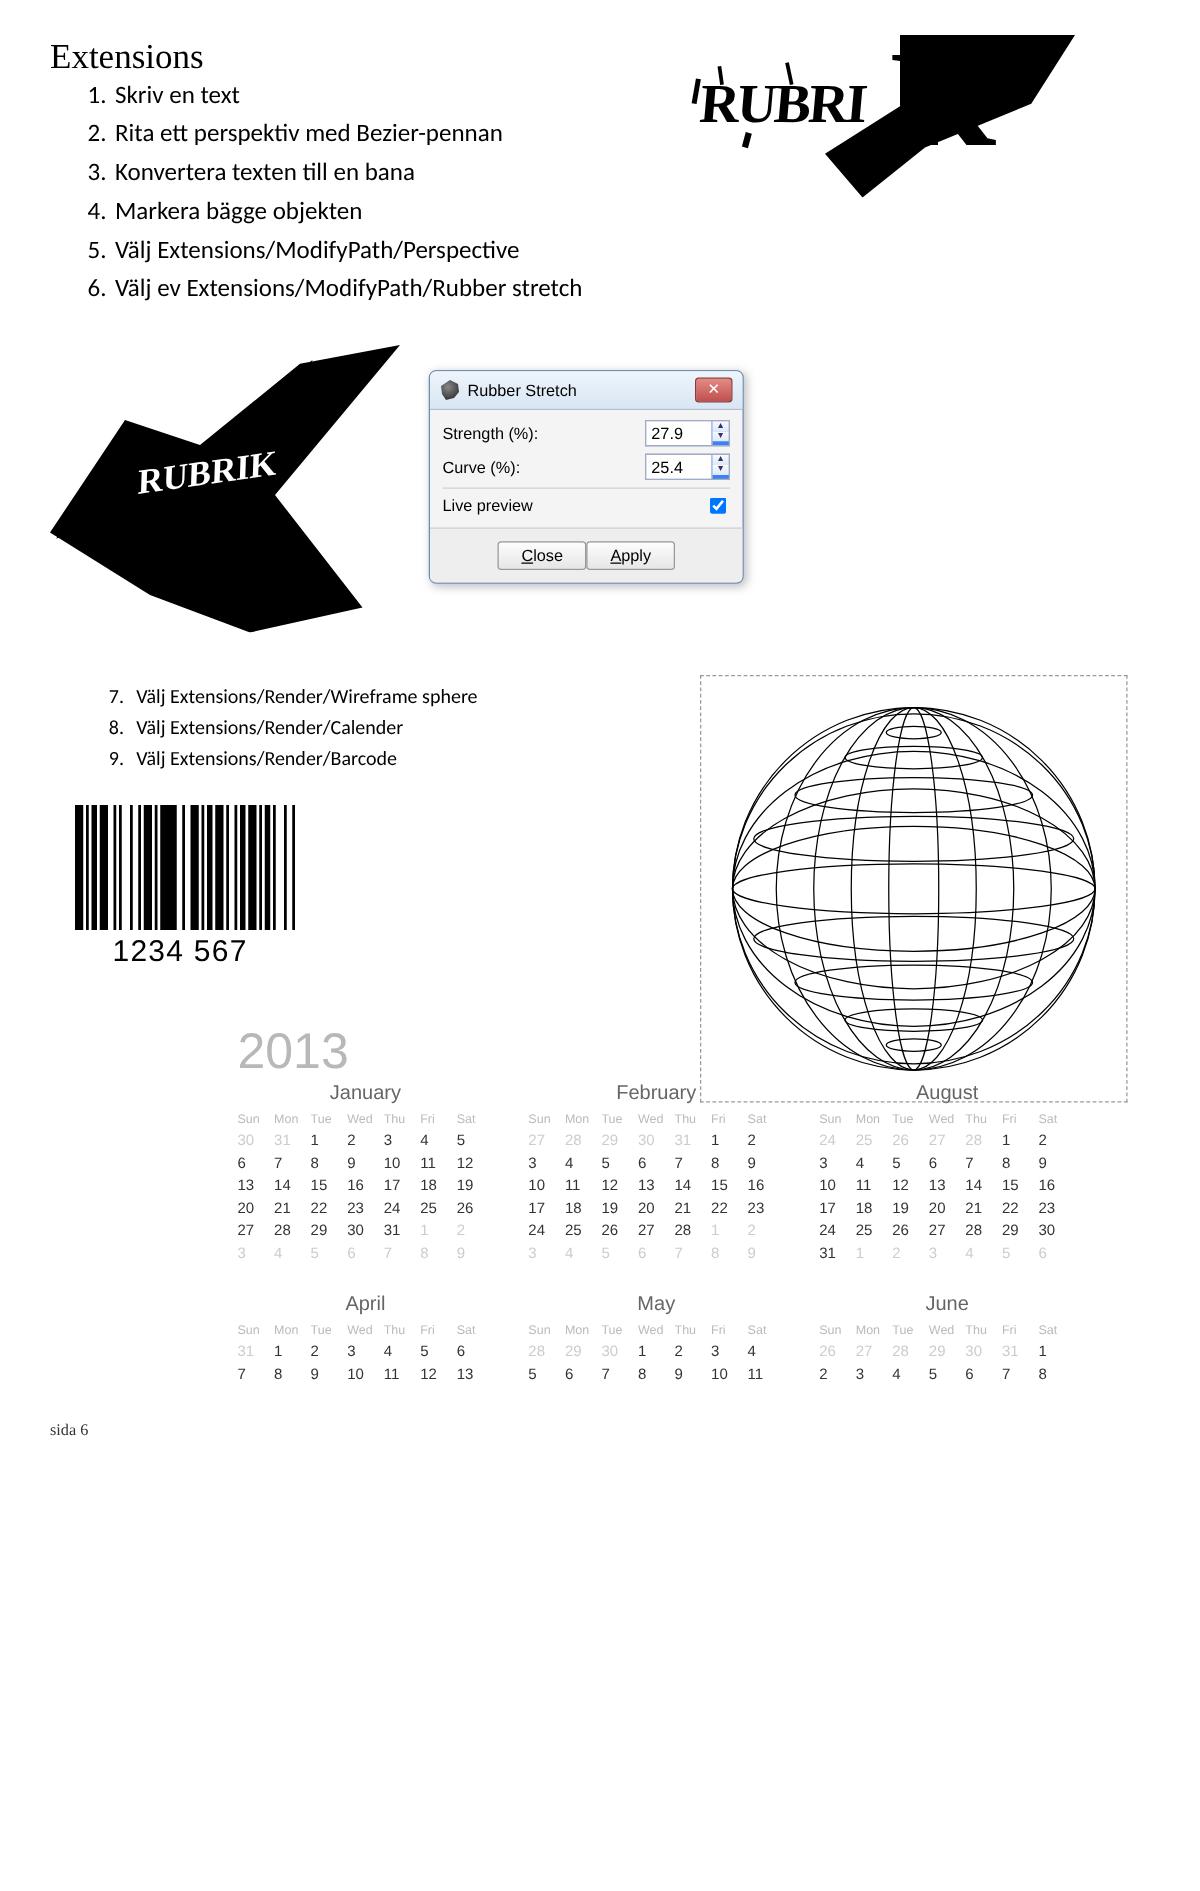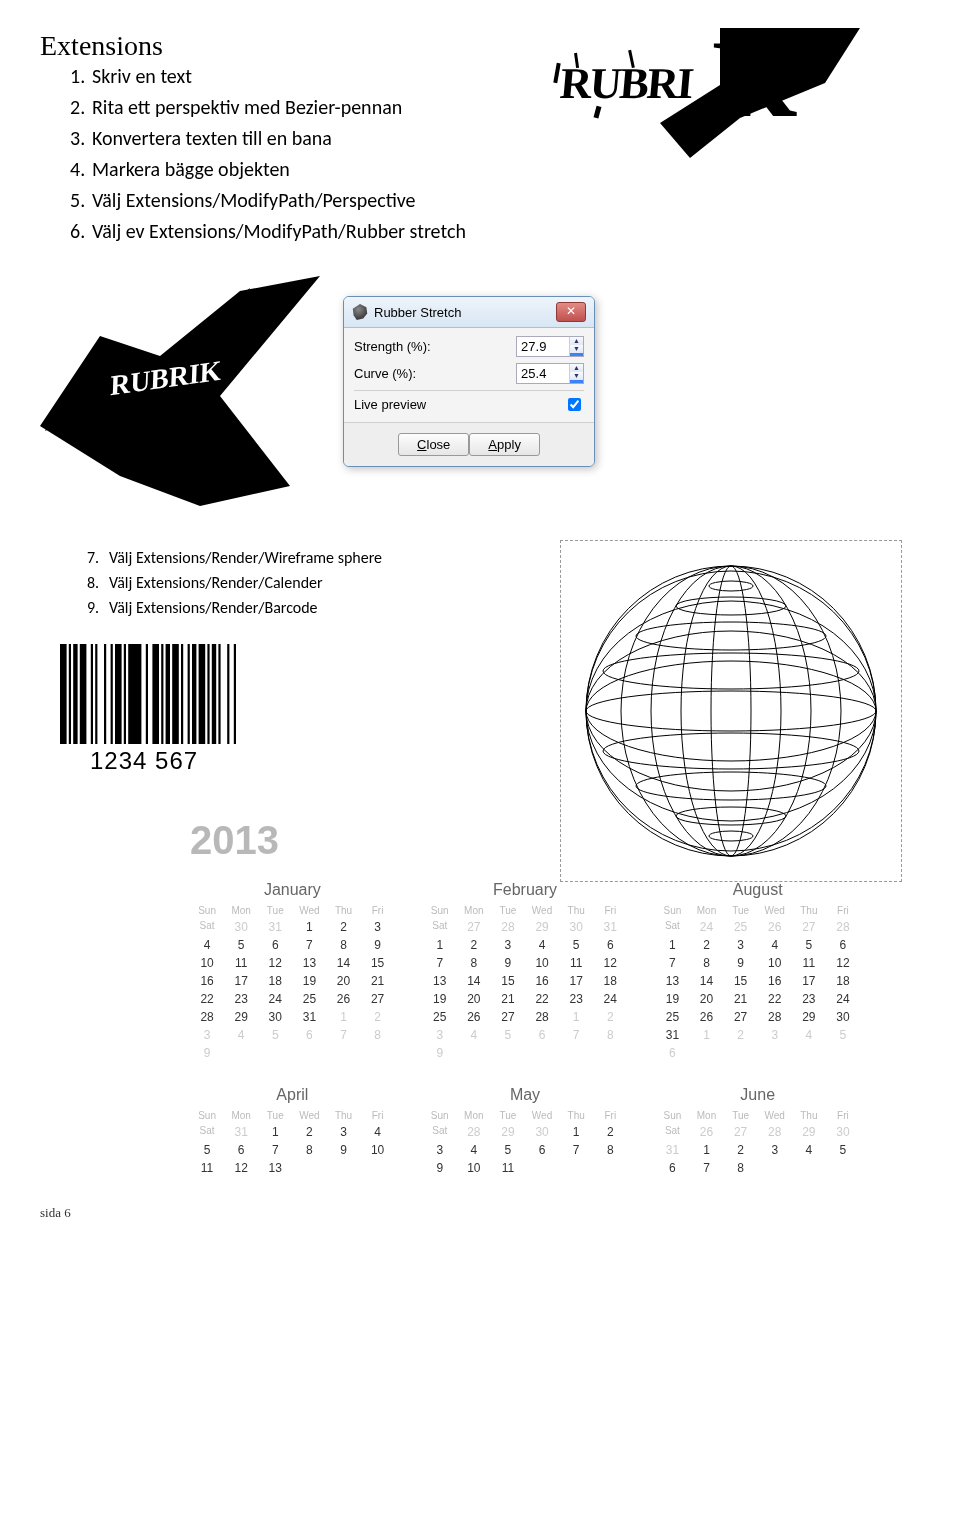--- a/index.html
+++ b/index.html
@@ -143,33 +143,33 @@
     letter-spacing: 1px;
   }
   .calendar {
     margin-top: 40px;
     margin-left: 150px;
     margin-right: 60px;
     font-family: Arial, Helvetica, sans-serif;
   }
   .cal-year {
     font-size: 40px;
-    font-weight: bold;
+    font-weight: normal;
     color: #b8b8b8;
-    margin-bottom: 18px;
+    margin-bottom: 2px;
   }
   .cal-row { display: flex; gap: 28px; margin-bottom: 24px; }
   .cal-month { flex: 1; }
   .cal-name {
     text-align: center;
     font-size: 16px;
     color: #666;
     margin-bottom: 4px;
   }
-  .cal-grid { display: grid; grid-template-columns: repeat(6,1fr); font-size: 12px; text-align: center; }
+  .cal-grid { display: grid; grid-template-columns: repeat(7,1fr); font-size: 12px; }
   .cal-dow { color: #bbb; font-size: 10px; padding: 2px 0; }
   .cal-day { padding: 2px 0; color: #333; }
   .cal-day.dim { color: #ccc; }
   .footer {
     text-align: left;
     font-family: Georgia, 'Times New Roman', serif;
     font-size: 13px;
     margin-top: 28px;
     color: #333;
   }

